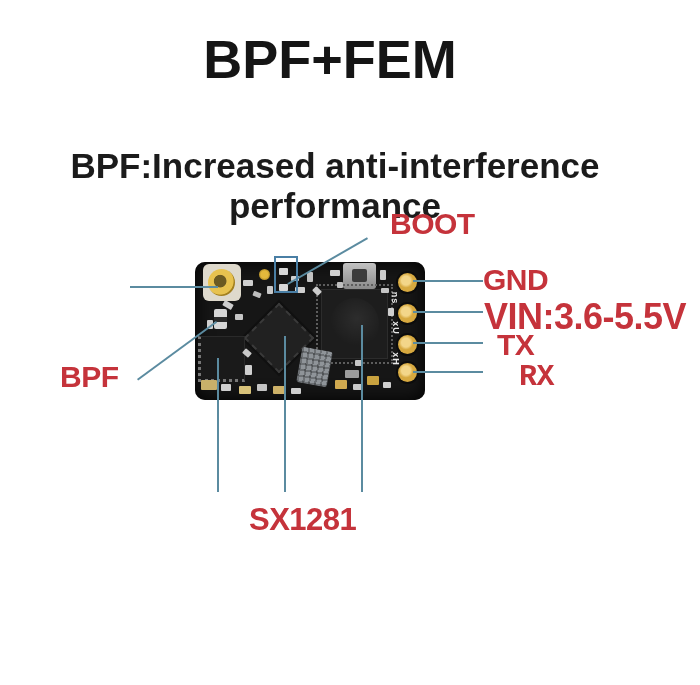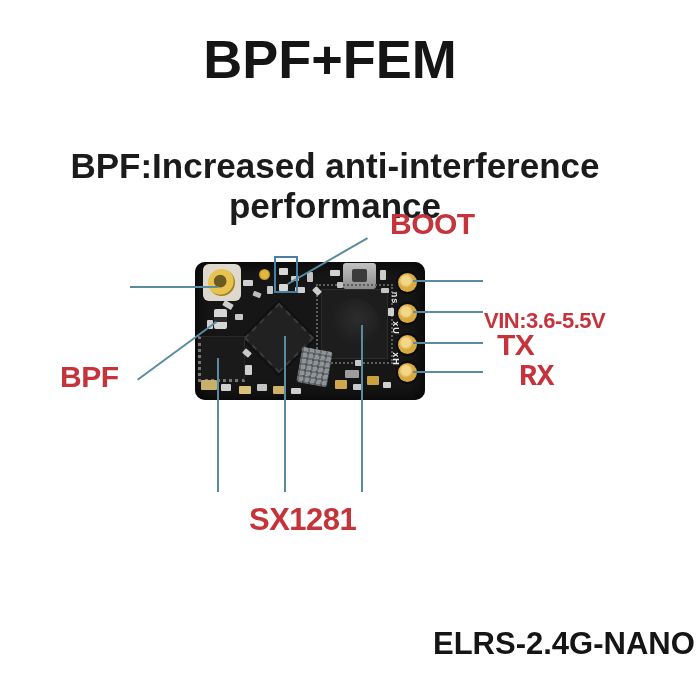--- a/index.html
+++ b/index.html
@@ -174,19 +174,19 @@
   <div class="hline" style="left:413px;top:280px;width:70px;"></div>
   <div class="hline" style="left:413px;top:311px;width:70px;"></div>
   <div class="hline" style="left:413px;top:342px;width:70px;"></div>
   <div class="hline" style="left:413px;top:371px;width:70px;"></div>
   <div class="vline" style="left:217px;top:358px;height:134px;"></div>
   <div class="vline" style="left:284px;top:336px;height:156px;"></div>
   <div class="vline" style="left:361px;top:325px;height:167px;"></div>
 
   <div class="red-label" style="left:345px;top:207px;margin-left:45px;">BOOT</div>
   <div class="red-label" style="left:60px;top:360px;">BPF</div>
-  <div class="red-label" style="left:484px;top:308px;font-size:22px;">VIN:3.6-5.5V</div>
+  <div class="red-label" style="left:483px;top:263px;">GND</div>
+  <div class="red-label" style="left:484px;top:296px;font-size:36px;">VIN:3.6-5.5V</div>
   <div class="red-label" style="left:497px;top:328px;">TX</div>
   <div class="red-label" style="left:519px;top:360px;font-family:Liberation Mono, monospace;">RX</div>
   <div class="red-label" style="left:249px;top:502px;font-size:31px;">SX1281</div>
 
-  <div class="model">ELRS-2.4G-NANO</div>
 </div>
 
 </body></html>

